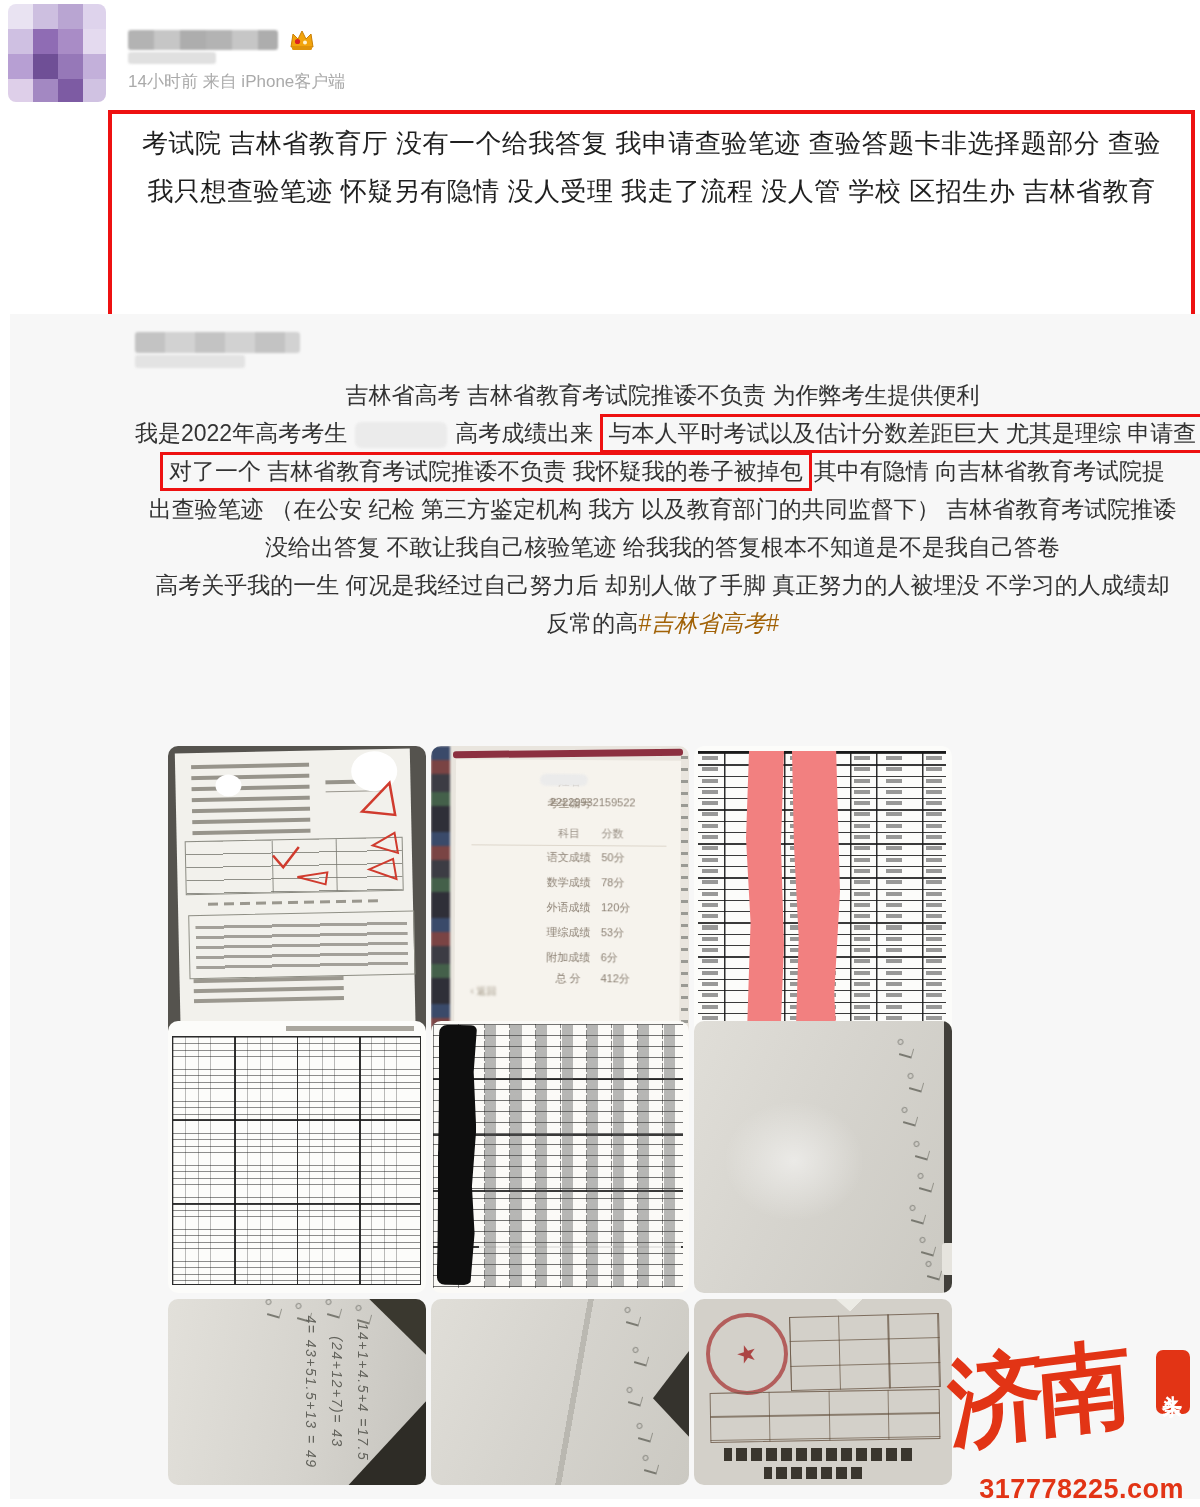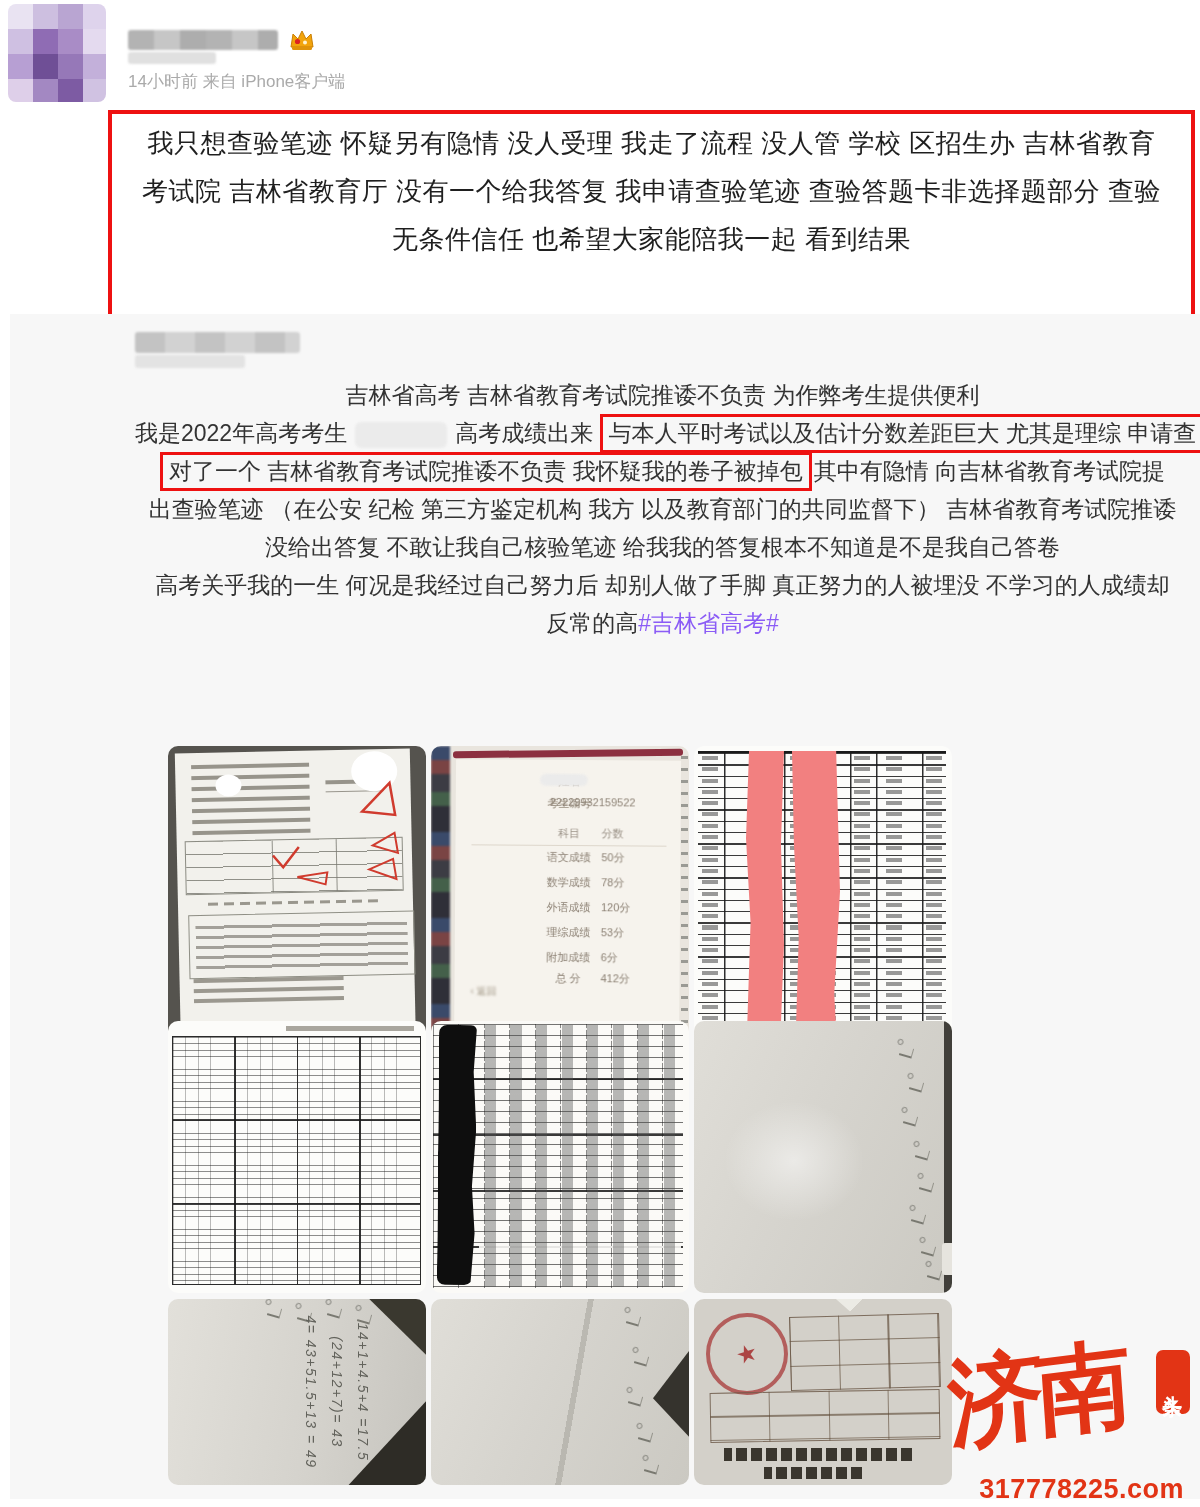--- a/index.html
+++ b/index.html
@@ -23,21 +23,21 @@
   .card { position:absolute; left:10px; top:314px; width:1190px; height:1185px; background:#f7f7f7; }
   .nb3 { left:125px; top:18px; width:165px; height:21px;
          background:repeating-linear-gradient(90deg,#c3c3c3 0 30px,#d2d2d2 30px 60px); }
   .nb4 { left:125px; top:41px; width:110px; height:13px; background:#e3e3e3; }
   .para { position:absolute; left:125px; top:62px; width:1055px; }
   .ln { font-size:23px; line-height:38px; color:#333; white-space:nowrap; }
   .l9 { margin-top:6px; }
   .inblur { display:inline-block; width:92px; height:26px; background:#ebebeb; border-radius:6px;
             vertical-align:middle; margin:0 8px; filter:blur(1px); }
   .rbox { border:3px solid #ee1111; padding:3px 6px 4px; margin-right:2px; }
-  .orange { color:#8b5cf6; }
+  .orange { color:#a16207;font-style:italic; }
   .collapse { margin-left:10px; }
 
   
   .grid { position:absolute; left:118px; top:416px; width:784px; }
   .ph { position:absolute; border-radius:10px; overflow:hidden; background:#ddd; }
   .r1 { top:0; height:326px; } .r2 { top:275px; height:272px; } .r3 { top:553px; height:186px; }
   .c1 { left:0; width:258px; } .c2 { left:263px; width:258px; } .c3 { left:526px; width:258px; }
 
   
   .p-doc { background:#55534e; }
@@ -207,23 +207,22 @@
       <svg width="28" height="26" viewBox="0 0 28 26">
         <path d="M3 20 L5 7 L10 12 L14 4 L18 12 L23 7 L25 20 Z" fill="#f2a40c" stroke="#c97f06" stroke-width="1"></path>
         <rect x="4" y="19" width="20" height="4" rx="1.5" fill="#e09309"></rect>
         <circle cx="9.5" cy="14.5" r="2.6" fill="#d22"></circle>
         <circle cx="17" cy="15.5" r="2" fill="#fff3d0"></circle>
       </svg>
     </span>
     <div class="timestamp">14小时前 来自 iPhone客户端</div>
 
     <div class="redbox1">
+      <div class="p1-line">考试院 吉林省教育厅 没有一个给我答复 我申请查验笔迹 查验答题卡非选择题部分 查验</div>
       <div class="p1-line">我只想查验笔迹 怀疑另有隐情 没人受理 我走了流程 没人管 学校 区招生办 吉林省教育</div>
-      <div class="p1-line">考试院 吉林省教育厅 没有一个给我答复 我申请查验笔迹 查验答题卡非选择题部分 查验</div>
-      <div class="p1-line">无条件信任 也希望大家能陪我一起 看到结果</div>
     </div>
   </section>
 
   <section class="card">
     <div class="nameblur nb3"></div>
     <div class="nameblur nb4"></div>
 
     <div class="para">
       <div class="ln">吉林省高考 吉林省教育考试院推诿不负责 为作弊考生提供便利</div>
       <div class="ln"><span>我是2022年高考考生</span><span class="inblur"></span><span>高考成绩出来</span> <span class="rbox">与本人平时考试以及估计分数差距巨大 尤其是理综 申请查</span></div>

